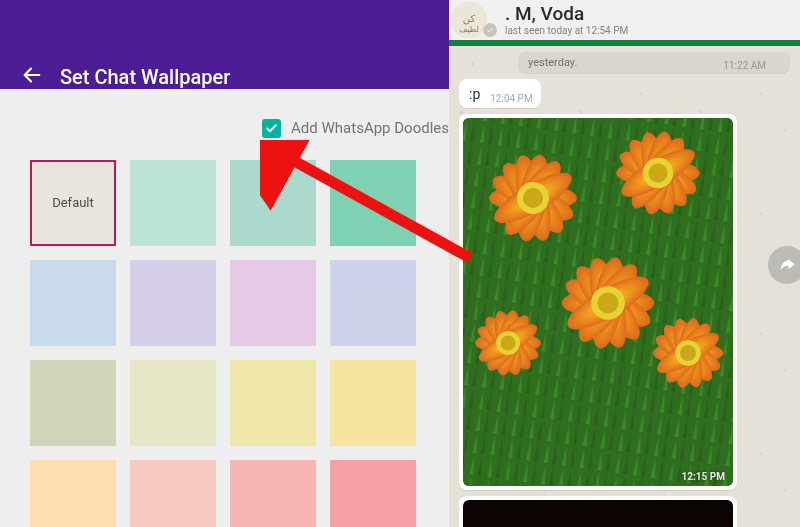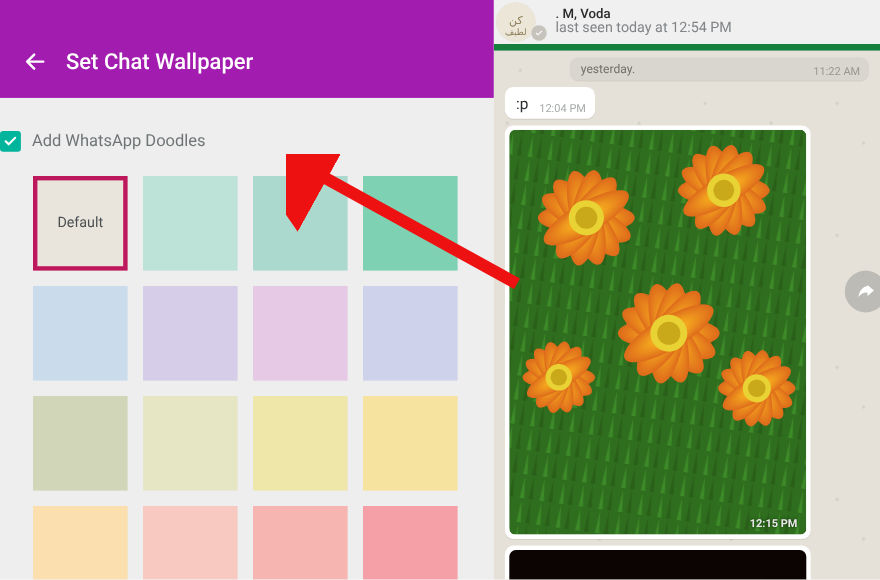--- a/index.html
+++ b/index.html
@@ -1,56 +1,56 @@
 <!DOCTYPE html>
 <html><head>
 <meta charset="utf-8">
 <style>
   * { box-sizing: border-box; margin: 0; padding: 0; }
   html, body { width: 800px; height: 527px; overflow: hidden; font-family: -apple-system, "Segoe UI", Roboto, Arial, sans-serif; }
   .app { display: flex; width: 800px; height: 527px; }
 
   
   .left { width: 449px; height: 527px; background: #eeeeee; display: flex; flex-direction: column; overflow:hidden; }
-  .header { background: #a21caf; height: 92px; display: flex; align-items: center; padding: 0 18px; color: #fff; padding-top:24px;}
+  .header { background: #4c1d95; height: 92px; display: flex; align-items: flex-end; padding: 0 18px; color: #fff; padding-top:24px;}
   .back { width: 28px; height: 28px; display:flex; align-items:center; justify-content:center; margin-right:14px;}
   .title { font-size: 20px; font-weight:500;}
-  .doodles-row { display:flex; align-items:center; justify-content:flex-start; padding: 30px 0 22px 0; position:relative; }
+  .doodles-row { display:flex; align-items:center; justify-content:flex-end; padding: 30px 0 22px 0; position:relative; }
   .cb { width:19px; height:19px; background:#01b59c; border-radius:3px; display:flex; align-items:center; justify-content:center; margin-right:10px;}
   .cb svg { display:block; }
   .doodles-label { color:#6f7577; font-size:15px; }
   .grid-wrap { padding: 0 30px; overflow:hidden;}
   .grid { display:grid; grid-template-columns: repeat(4, 86px); grid-auto-rows: 86px; gap: 14px 14px; }
   .swatch { width:86px; height:86px; position:relative; }
-  .swatch.selected { border:4px solid #be185d;text-decoration:underline; }
+  .swatch.selected { border:2px solid #be185d;text-decoration:underline; }
   .swatch .lbl { position:absolute; inset:0; display:flex; align-items:center; justify-content:center; font-size:13px; color:#4a4f51; }
   .swatch.default { background:#e9e4dc; }
 
   
   .right { width: 351px; height: 527px; background:#e6e1d8; position:relative; display:flex; flex-direction:column; overflow:hidden;}
   .chat-header { height:46px; background:#f0f0f0; display:flex; align-items:center; padding:0 2px; border-bottom:6px solid #15803d;}
   .avatar { width:36px; height:36px; border-radius:50%; background:#e3ddd0; display:flex; align-items:center; justify-content:center; font-size:12px; color:#7a6f55; margin-right:8px; overflow:hidden;}
   .avatar svg { width:36px; height:36px; }
   .verif { width:14px; height:14px; border-radius:50%; background:#c6c3bd; display:flex; align-items:center; justify-content:center; margin-left:-12px; margin-right:8px; position:relative; top:10px;}
   .verif svg{display:block;}
   .names { display:flex; flex-direction:column; line-height:1.1;}
-  .cname { font-size:12px; color:#2a2a2a; font-weight:500;}
-  .status { font-size:13px; color:#808487;}
+  .cname { font-size:19px; color:#2a2a2a; font-weight:500;}
+  .status { font-size:10px; color:#808487;}
   .chat-body { flex:1; position:relative; padding:6px 10px 0 10px; overflow:hidden;border-radius:13px;}
   
   .chat-body::before { content:""; position:absolute; inset:0; opacity:0.07;
     background-image: radial-gradient(circle at 20% 15%, #000 1px, transparent 2px),
                       radial-gradient(circle at 60% 40%, #000 1px, transparent 2px),
                       radial-gradient(circle at 80% 70%, #000 1px, transparent 2px),
                       radial-gradient(circle at 35% 85%, #000 1px, transparent 2px),
                       radial-gradient(circle at 10% 55%, #000 1px, transparent 2px);
     background-size: 120px 120px; }
   .bubble { position:relative; border-radius:8px; box-shadow:0 1px 0 rgba(0,0,0,.08); margin-bottom:6px;}
   .bubble.gray { background:#d9d6cf; padding:4px 56px 4px 10px; width:272px; margin-left:auto; font-size:11px; color:#737067;}
-  .bubble.gray .ts { position:absolute; right:8px; bottom:2px; font-size:10px; color:#9a978f;}
+  .bubble.gray .ts { position:absolute; right:24px; bottom:2px; font-size:10px; color:#9a978f;}
   .bubble.white { background:#fff; padding:5px 8px 5px 10px; display:inline-block;}
   .bubble.white .txt { font-size:14px; color:#2b2f31; display:inline-block; margin-right:6px;}
   .bubble.white .ts { font-size:10px; color:#a7aaab; position:relative; top:3px;}
   .img-bubble { background:#fff; padding:4px; border-radius:8px; width:278px; margin-left:0; position:relative; box-shadow:0 1px 0 rgba(0,0,0,.08);font-weight:bold;}
   .photo { width:270px; height:368px; border-radius:6px; overflow:hidden; position:relative; }
   .photo svg { width:100%; height:100%; display:block;}
   .photo .ts { position:absolute; right:8px; bottom:4px; font-size:10px; color:#e8e8e8; text-shadow:0 0 3px rgba(0,0,0,.6);}
   .forward { position:absolute; right:-6px; top:200px; width:38px; height:38px; border-radius:50%; background:rgba(180,180,175,.85); display:flex; align-items:center; justify-content:center;}
   .forward svg { display:block; }
   .dark-bubble { background:#fff; padding:4px; border-radius:8px; width:278px; margin-top:6px;}

